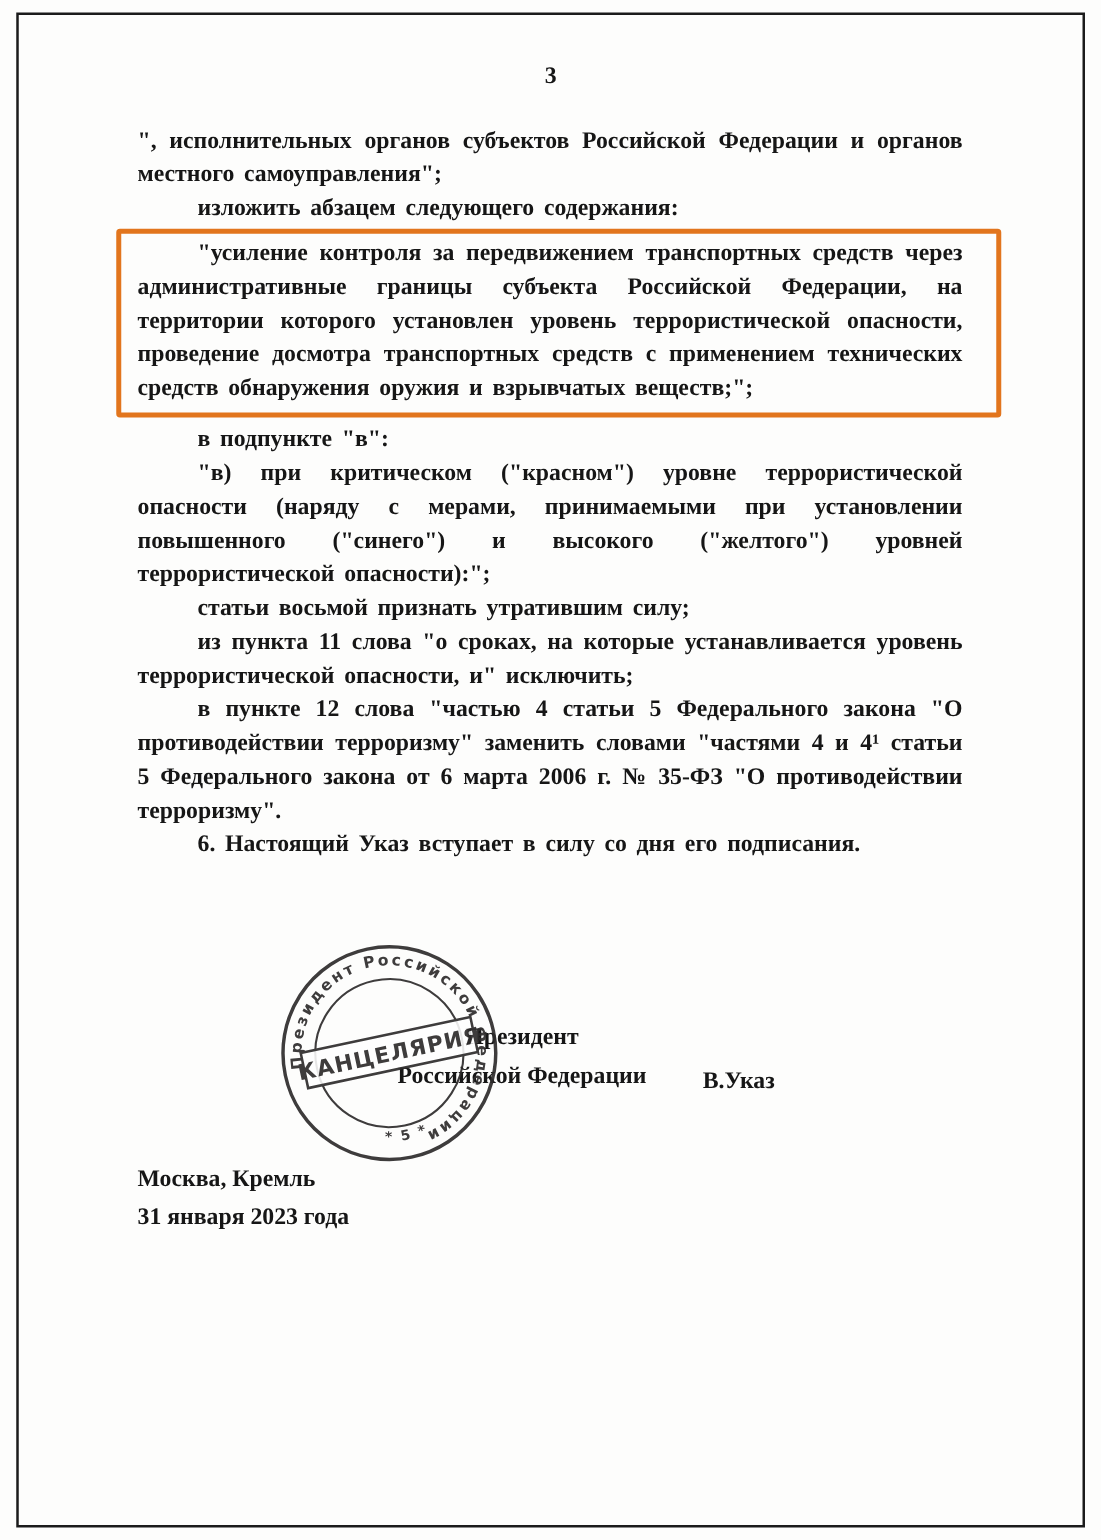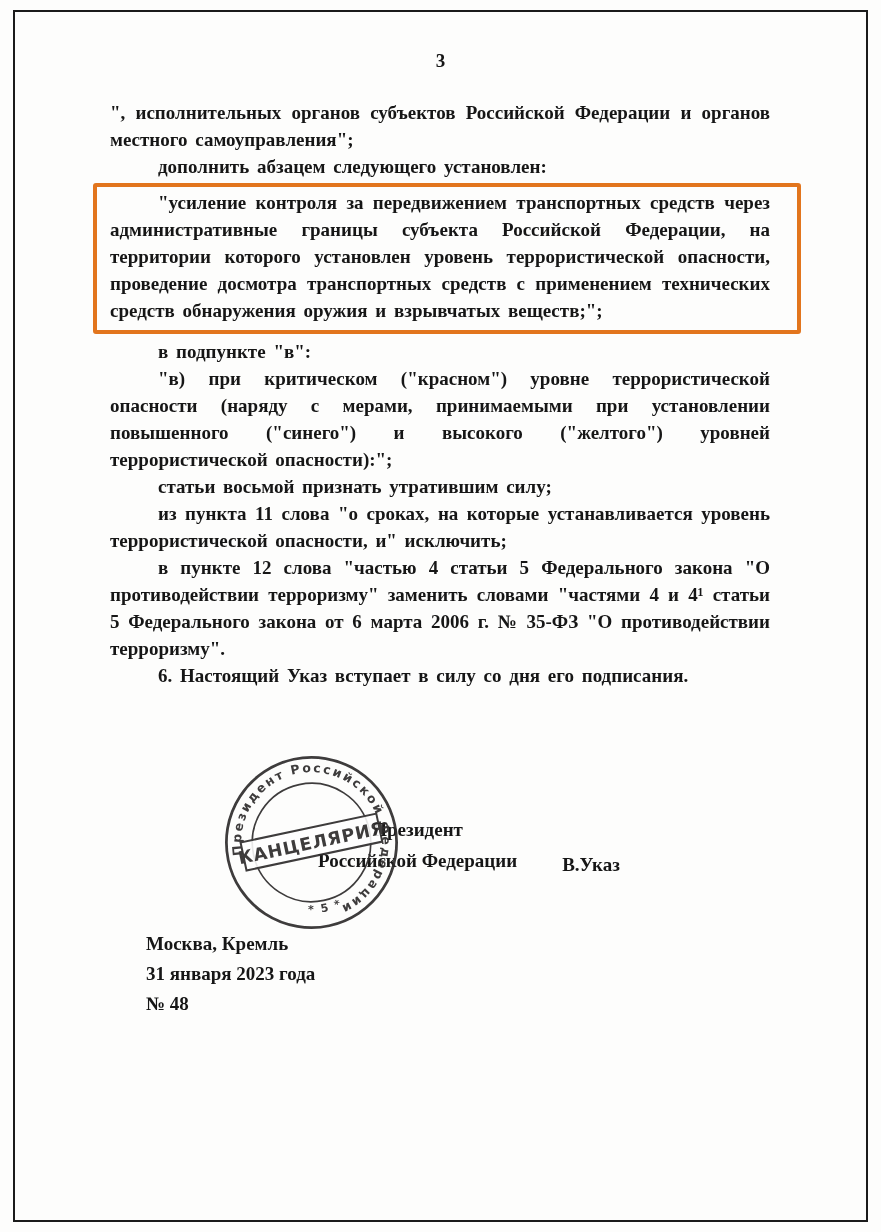--- a/index.html
+++ b/index.html
@@ -60,21 +60,20 @@
     white-space: nowrap;
   }
   .sig-title { text-align: center; line-height: 31px; }
   .footer {
     position: absolute;
     top: 929px;
     left: 110px;
     font-size: 19px;
     line-height: 30px;
     font-weight: 600;
-    margin-left: 36px;
   }
   .stamp {
     position: absolute;
     top: 750px;
     left: 219px;
     width: 185px;
     height: 185px;
     transform: rotate(-12deg);
     opacity: 0.92;
     z-index: 2;
@@ -84,21 +83,21 @@
 <body>
 
 <div class="page">
 
   <div class="page-frame"></div>
 
   <div class="page-number">3</div>
 
   <div class="content">
     <p class="para no-indent">", исполнительных органов субъектов Российской Федерации и органов местного самоуправления";</p>
-    <p class="para">дополнить абзацем следующего установлен:</p>
+    <p class="para">изложить абзацем следующего содержания:</p>
     <div class="hl">
       <p class="para">"усиление контроля за передвижением транспортных средств через административные границы субъекта Российской Федерации, на территории которого установлен уровень террористической опасности, проведение досмотра транспортных средств с применением технических средств обнаружения оружия и взрывчатых веществ;";</p>
     </div>
     <p class="para">в подпункте "в":</p>
     <p class="para">"в) при критическом ("красном") уровне террористической опасности (наряду с мерами, принимаемыми при установлении повышенного ("синего") и высокого ("желтого") уровней террористической опасности):";</p>
     <p class="para">статьи восьмой признать утратившим силу;</p>
     <p class="para">из пункта 11 слова "о сроках, на которые устанавливается уровень террористической опасности, и" исключить;</p>
     <p class="para">в пункте 12 слова "частью 4 статьи 5 Федерального закона "О противодействии терроризму" заменить словами "частями 4 и 4¹ статьи 5 Федерального закона от 6 марта 2006 г. № 35-ФЗ "О противодействии терроризму".</p>
     <p class="para">6. Настоящий Указ вступает в силу со дня его подписания.</p>
   </div>
@@ -126,16 +125,15 @@
     </text>
     <g>
       <rect x="25" y="84" width="150" height="31" fill="rgba(255,255,255,0.88)" stroke="#2e2c2c" stroke-width="2.2"></rect>
       <text x="100" y="107" font-size="19" font-weight="bold" letter-spacing="1" fill="#2e2c2c" text-anchor="middle" font-family="DejaVu Sans, sans-serif">КАНЦЕЛЯРИЯ</text>
     </g>
   </svg>
 
   <div class="footer">
     <div>Москва, Кремль</div>
     <div>31 января 2023 года</div>
-    <div>№ 48</div>
   </div>
 
 </div>
 
 </body></html>

